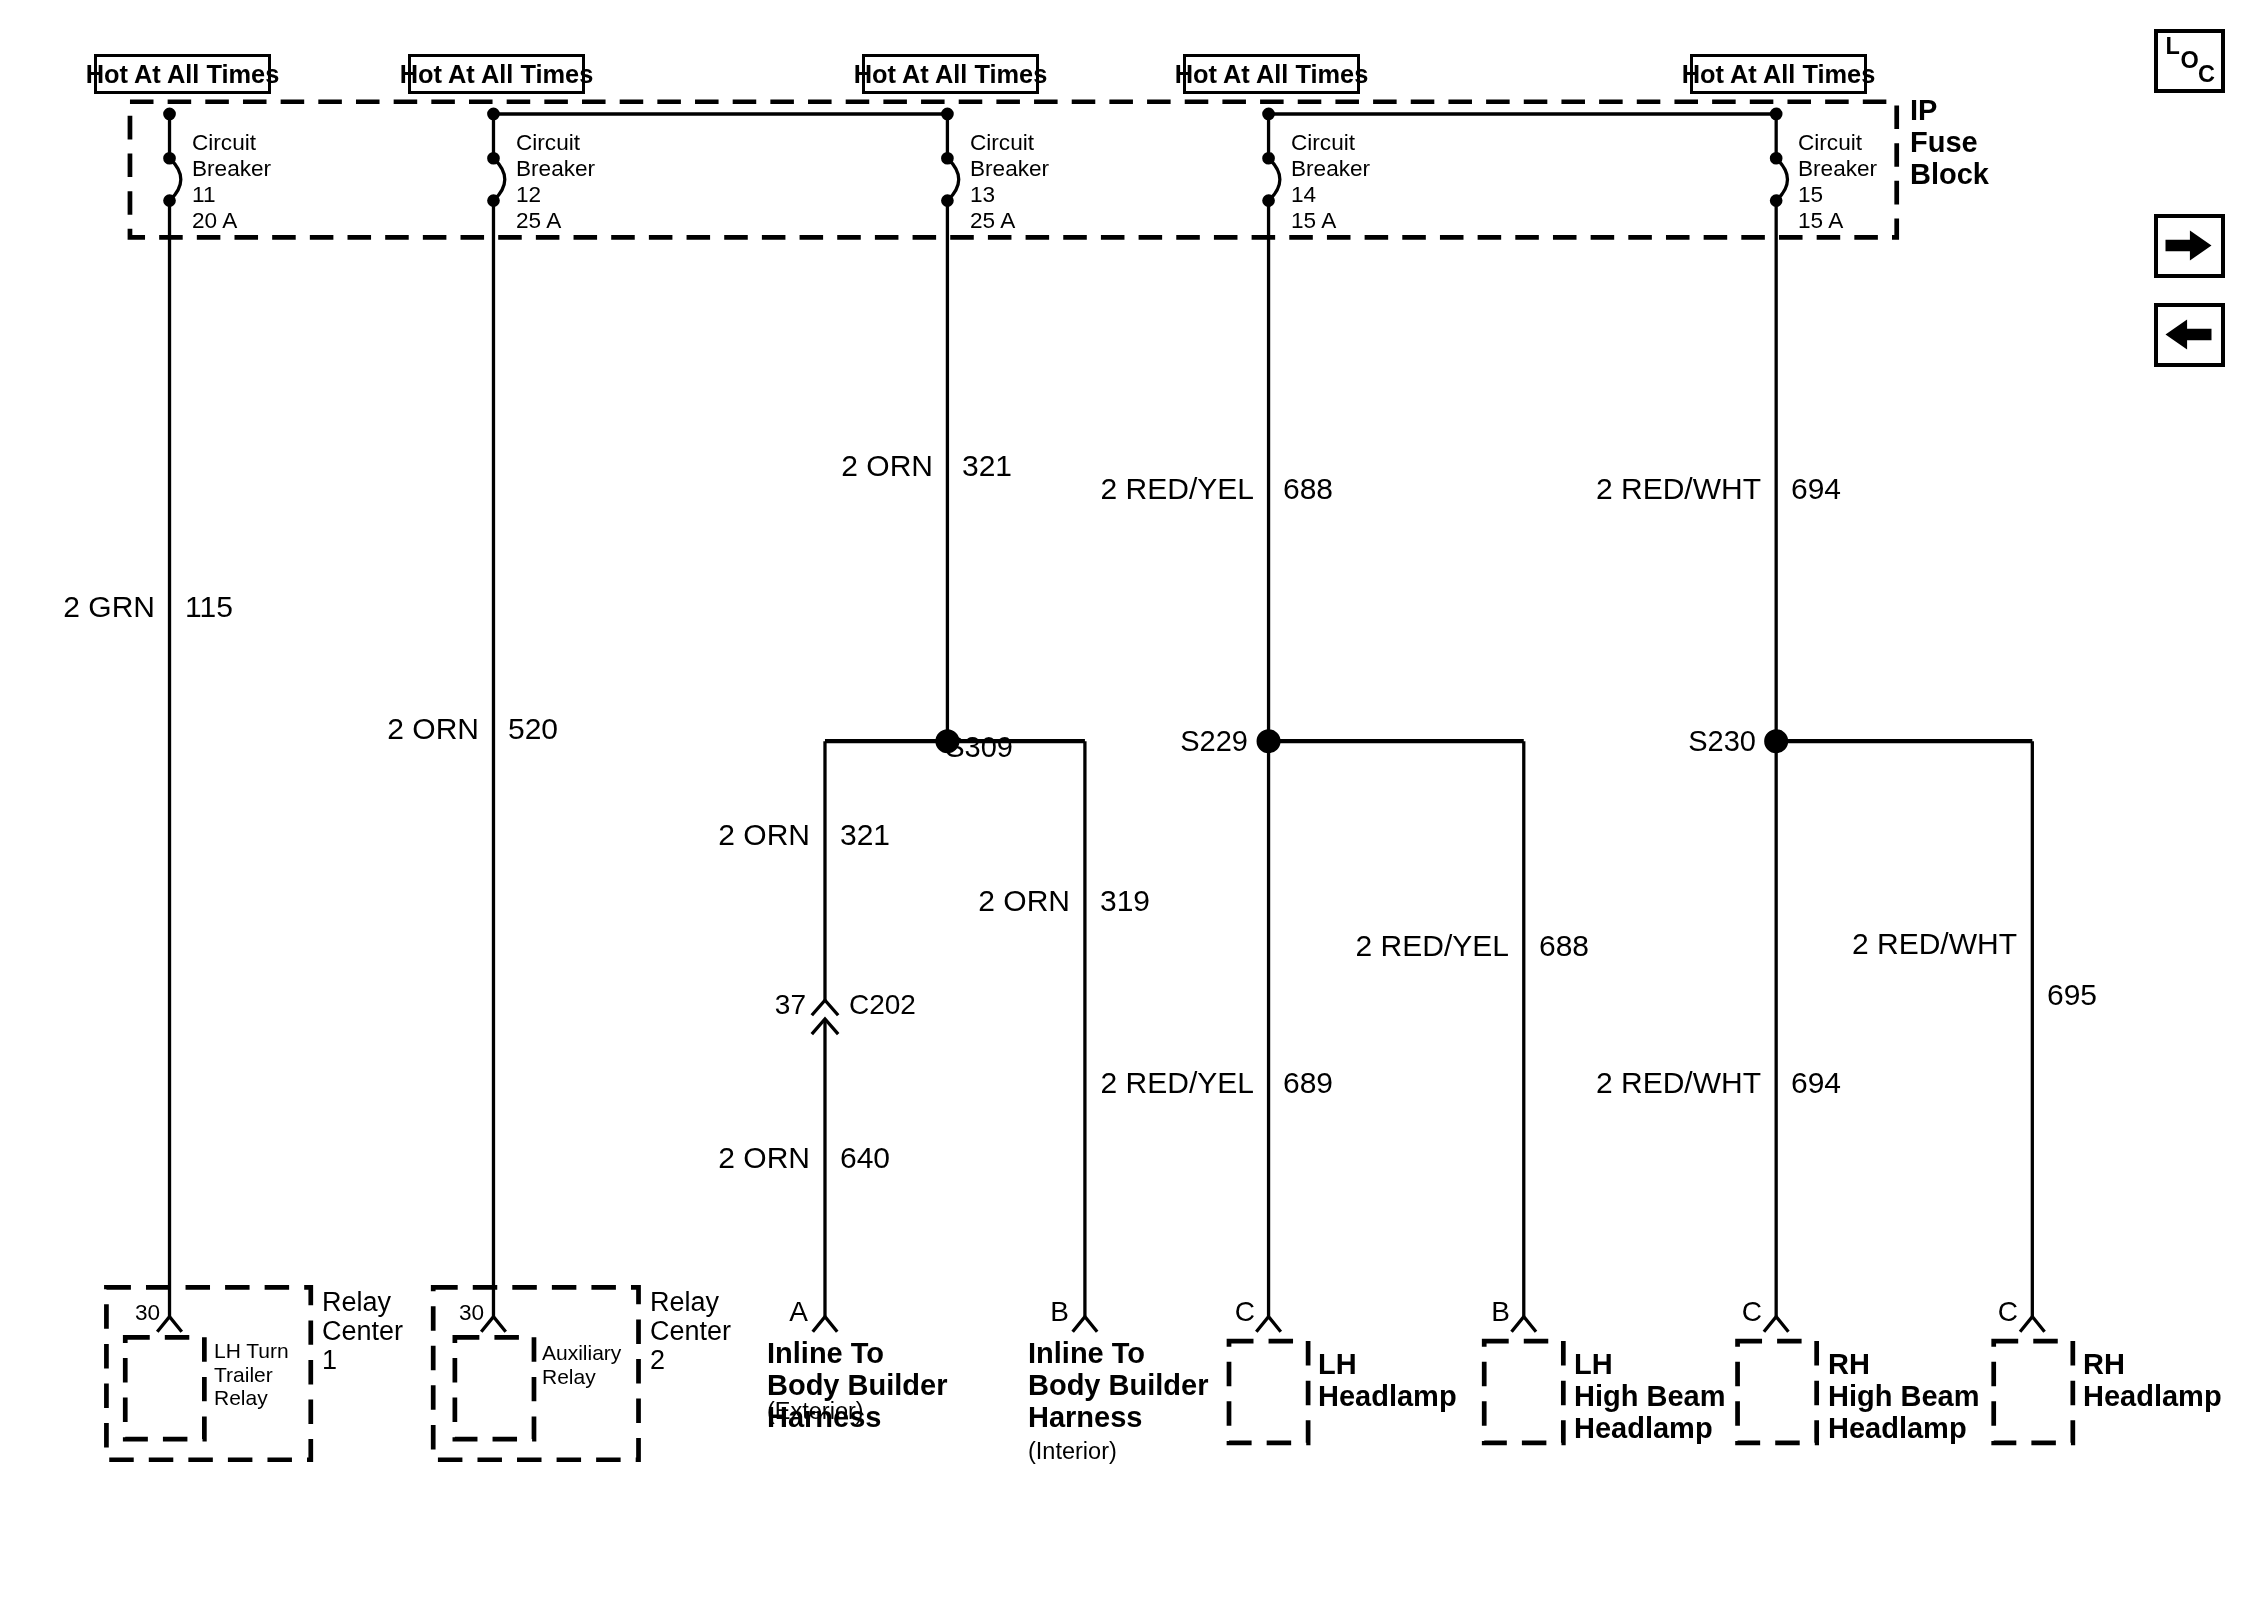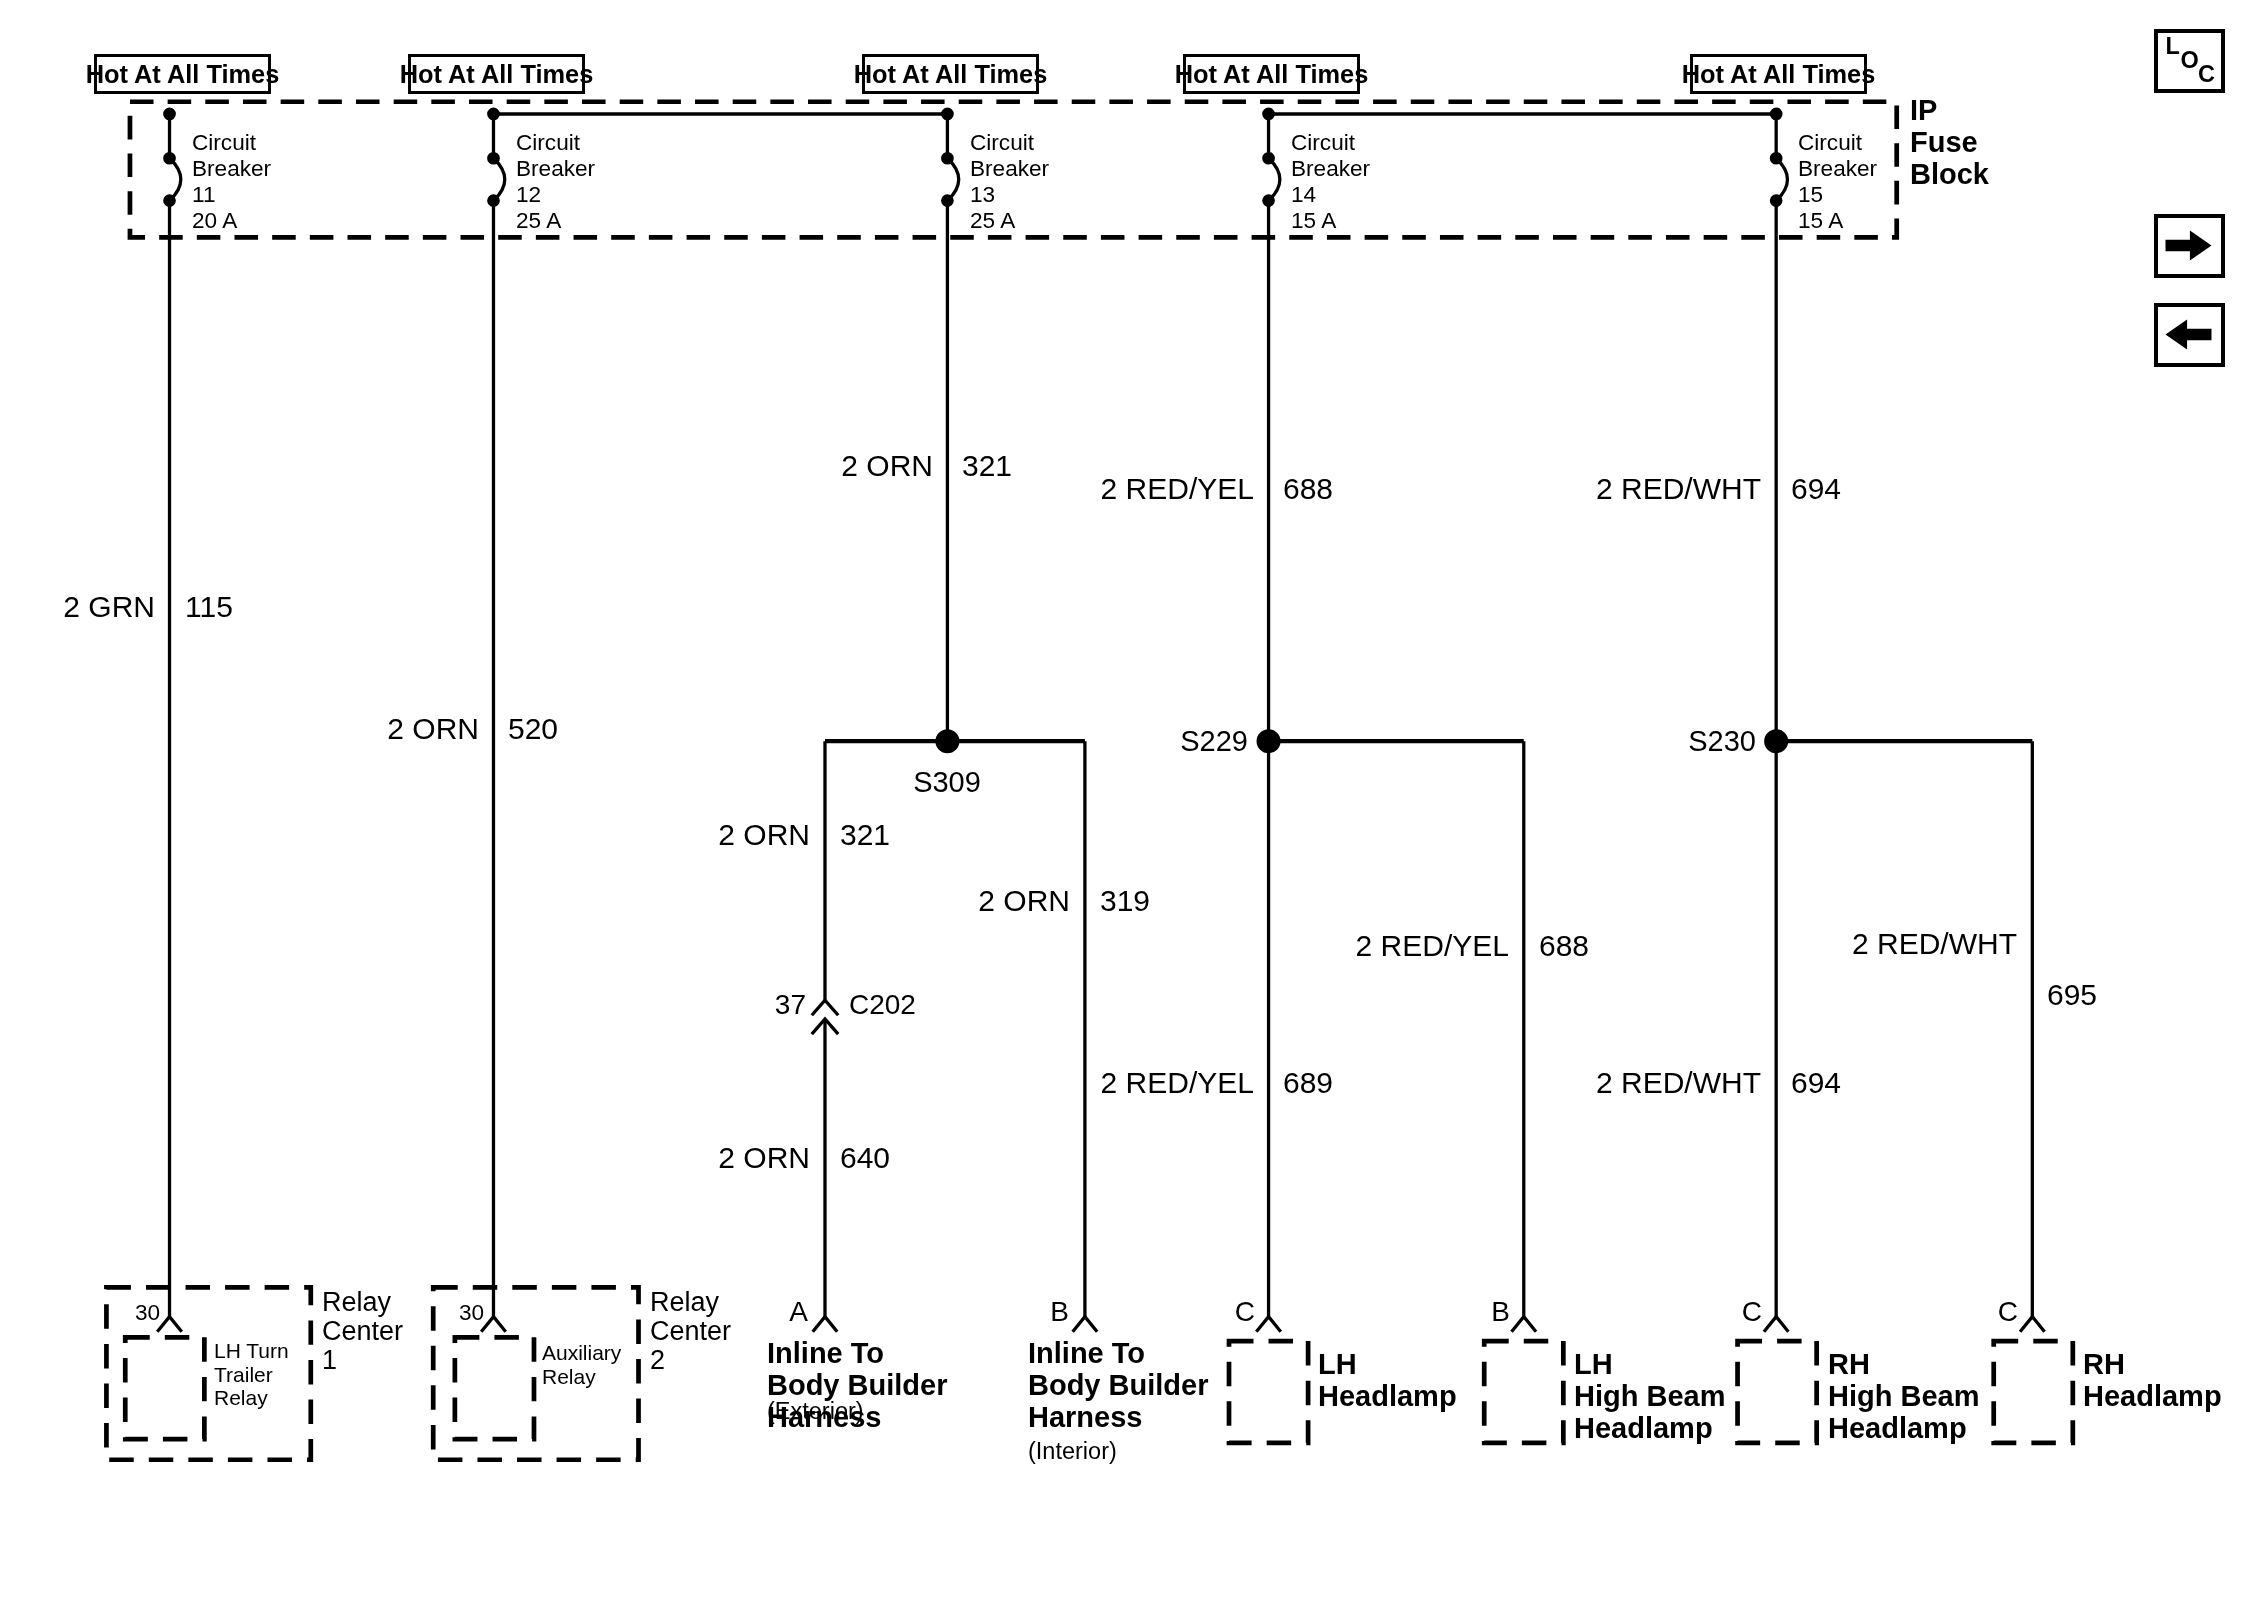--- a/index.html
+++ b/index.html
@@ -184,21 +184,21 @@
 
   <span class="wl" style="right:1010px;top:1066px">2 RED/YEL</span>
   <span class="wl" style="left:1283px;top:1066px">689</span>
 
   <span class="wl" style="right:247px;top:927px">2 RED/WHT</span>
   <span class="wl" style="left:2047px;top:978px">695</span>
 
   <span class="wl" style="right:503px;top:1066px">2 RED/WHT</span>
   <span class="wl" style="left:1791px;top:1066px">694</span>
 
-  <span class="splbl" style="left:881px;top:766px;width:132px;text-align:center">S309</span>
+  <span class="splbl" style="left:881px;top:731px;width:132px;text-align:right">S309</span>
   <span class="splbl" style="right:1016px;top:725px">S229</span>
   <span class="splbl" style="right:508px;top:725px">S230</span>
 
   <span class="termlbl" style="right:1458px;top:989px">37</span>
   <span class="termlbl" style="left:849px;top:989px">C202</span>
 
   <span class="termlbl" style="right:1456px;top:1296px">A</span>
   <span class="termlbl" style="right:1195px;top:1296px">B</span>
   <span class="termlbl" style="right:1009px;top:1296px">C</span>
   <span class="termlbl" style="right:754px;top:1296px">B</span>

